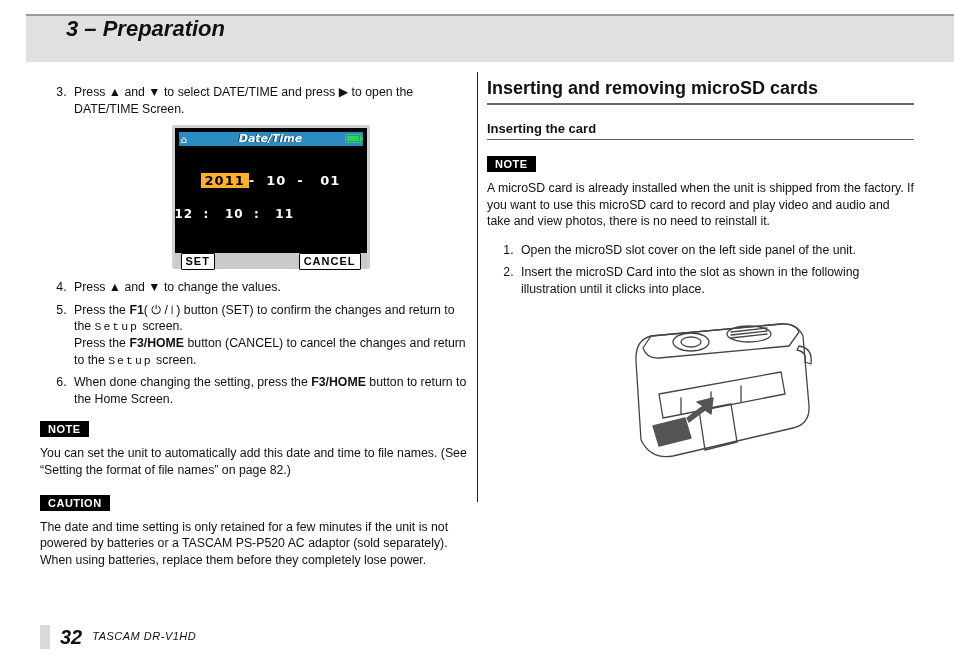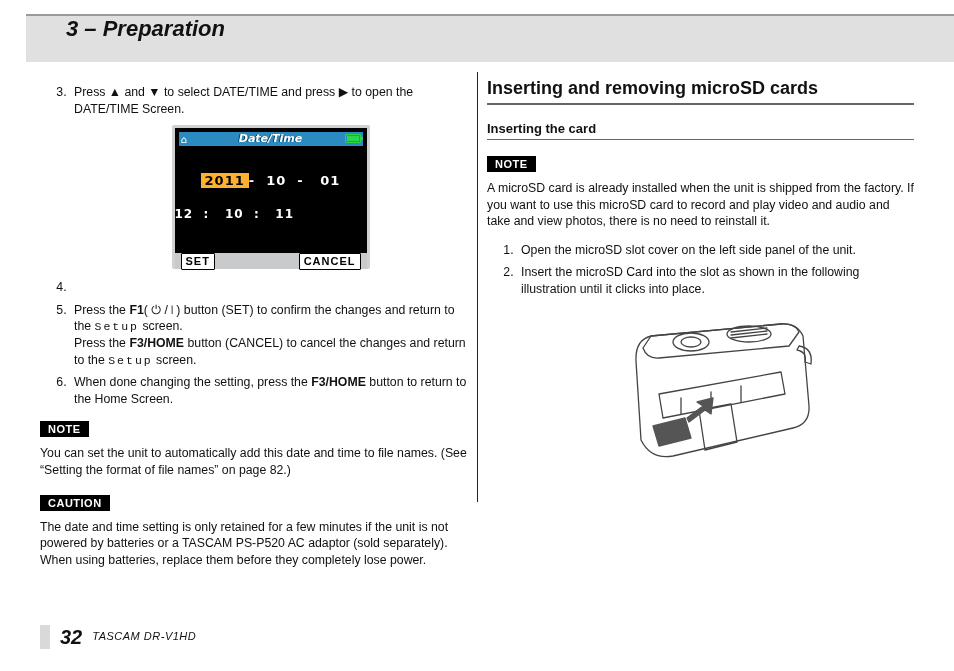--- a/index.html
+++ b/index.html
@@ -92,20 +92,21 @@
             </div>
             <div class="lcd-bottom">
               <span>SET</span>
               <span>CANCEL</span>
             </div>
            </div>
           </div>
         </li>
 
         <li>
+          <span class="sub">Press ▲ and ▼ to change the values.</span>
         </li>
 
         <li>
           <span>Press the </span><b>F1</b><span>( ⏻ / ❘ ) button (SET) to confirm the changes and return to the </span><span class="setup-font">Setup</span><span> screen.</span>
           <span class="sub">
             <span>Press the </span><b>F3/HOME</b><span> button (CANCEL) to cancel the changes and return to the </span><span class="setup-font">Setup</span><span> screen.</span>
           </span>
         </li>
 
         <li>

